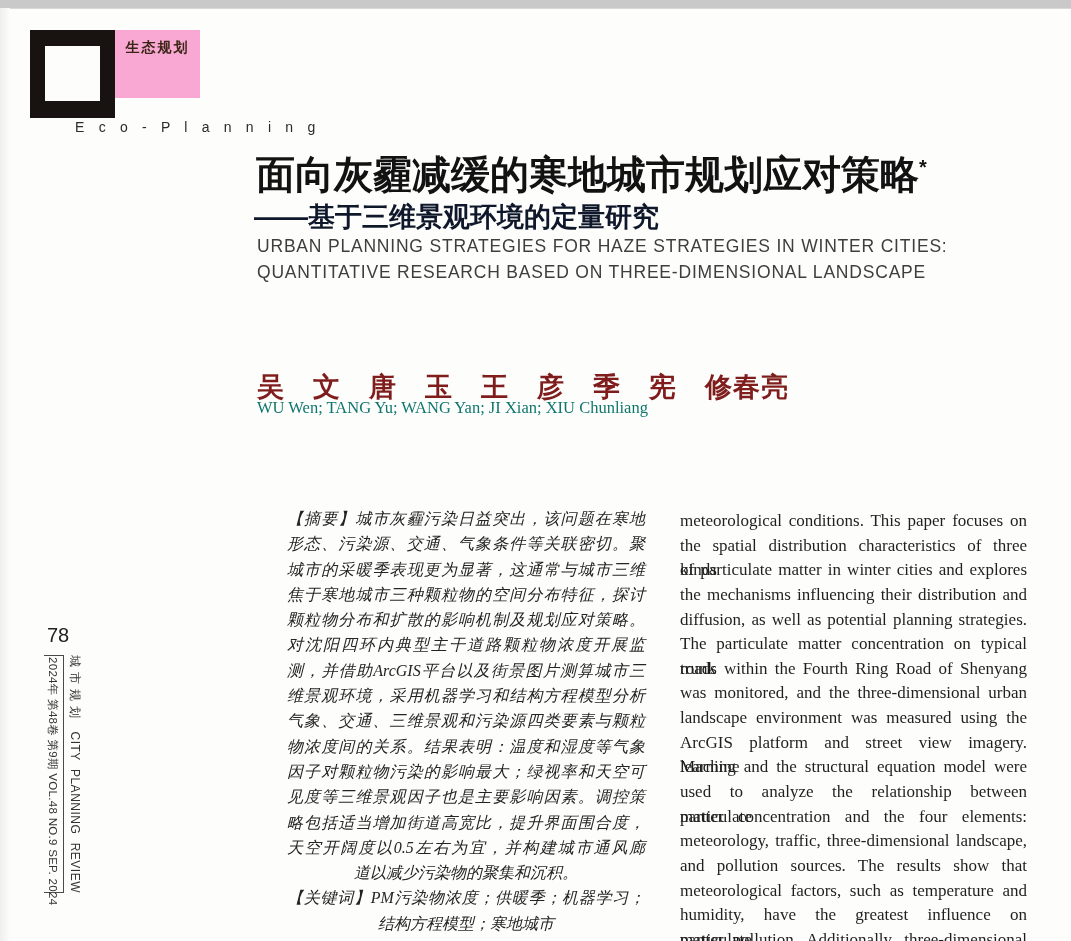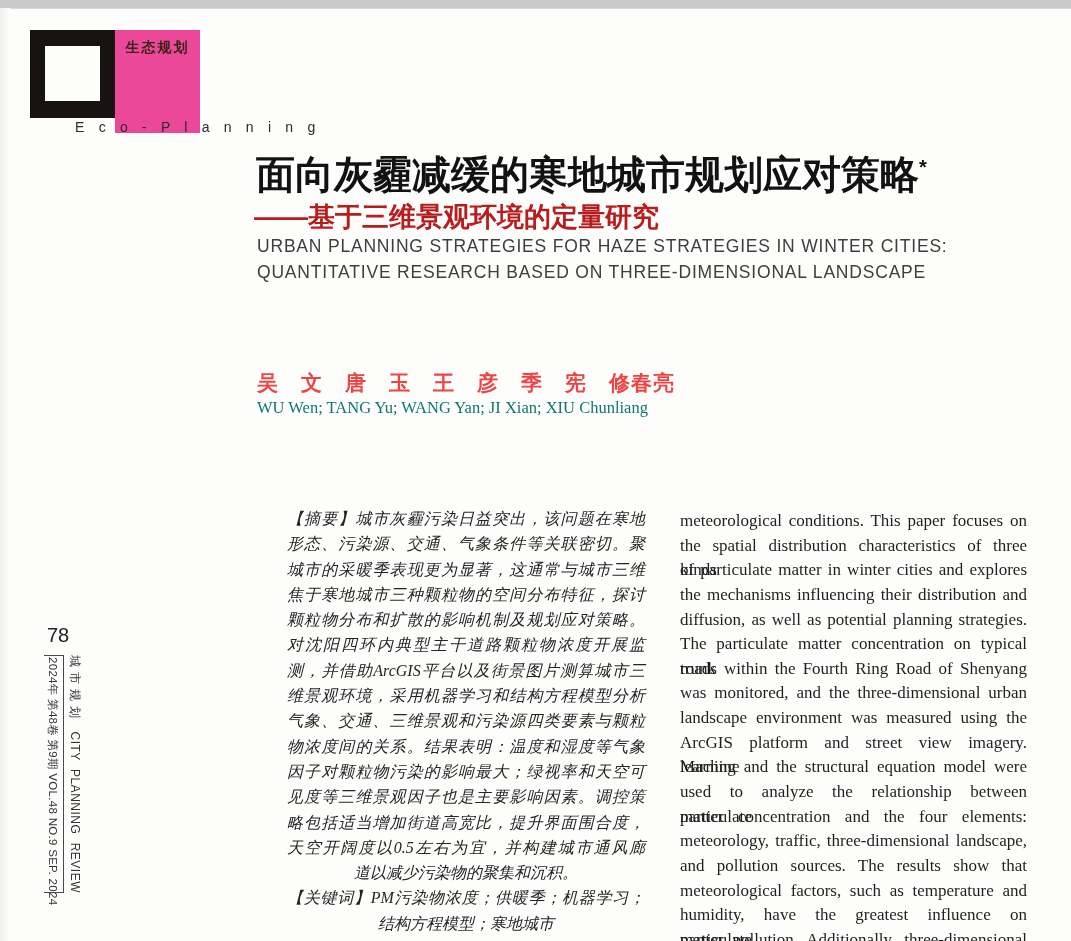--- a/index.html
+++ b/index.html
@@ -9,32 +9,32 @@
     font-family:"Liberation Sans",sans-serif;
     color:#1c1c1c;
   }
   .top-strip{position:absolute;left:0;top:0;width:1071px;height:8px;background:#c9c9c9;border-bottom:1px solid #d8d8d8;}
   .left-strip{position:absolute;left:0;top:8px;width:10px;height:933px;background:linear-gradient(90deg,#efefee,#fdfdfc);}
 
   
   .logo{position:absolute;left:30px;top:30px;width:170px;height:88px;}
   .logo-black{position:absolute;left:0;top:0;width:85px;height:88px;background:#181310;}
   .logo-inner{position:absolute;left:15px;top:16px;width:55px;height:55px;background:#fdfdfb;}
-  .logo-orange{position:absolute;left:85px;top:0;width:85px;height:103px;background:#ec4899;}
+  .logo-orange{position:absolute;left:85px;top:0;width:85px;height:68px;background:#f9a8d4;}
   .logo-orange-label{position:absolute;left:0;top:9px;width:100%;text-align:center;font-size:14px;font-weight:bold;letter-spacing:2px;color:#3a2414;}
   .logo-caption{position:absolute;left:30px;top:119px;width:172px;font-size:14px;color:#2b2b2b;letter-spacing:5.2px;white-space:nowrap;margin-left:45px;}
 
   
   .title-cn{position:absolute;left:256px;top:148px;font-size:39px;font-weight:bold;color:#121212;letter-spacing:0px;white-space:nowrap;}
   .title-cn sup{font-size:20px;vertical-align:14px;}
-  .subtitle-cn{position:absolute;left:254px;top:199px;font-size:27px;font-weight:bold;color:#b91c1c;white-space:nowrap;}
+  .subtitle-cn{position:absolute;left:254px;top:199px;font-size:27px;font-weight:bold;color:#0f172a;white-space:nowrap;}
   .title-en{position:absolute;left:257px;top:233px;font-size:17.5px;color:#3e3e3e;letter-spacing:0.8px;line-height:26px;white-space:nowrap;}
 
   
-  .authors-cn{position:absolute;left:257px;top:369px;font-size:21px;font-weight:bold;color:#ef4444;letter-spacing:1px;white-space:nowrap;}
+  .authors-cn{position:absolute;left:257px;top:369px;font-size:27px;font-weight:bold;color:#7f1d1d;letter-spacing:1px;white-space:nowrap;}
   .authors-en{position:absolute;left:257px;top:398px;font-size:16.5px;font-family:"Liberation Serif",serif;color:#0f766e;white-space:nowrap;}
 
   
   .col{position:absolute;margin-left:32px;}
   .col-cn{left:255px;top:506px;width:358px;font-family:"Liberation Serif",serif;font-style:italic;font-size:16px;color:#242424;}
   .col-cn .tline{height:25.3px;line-height:25.3px;}
   .col-en{left:648px;top:509px;width:347px;font-family:"Liberation Serif",serif;font-size:17px;color:#1f1f1f;}
   .col-en .tline{height:24.65px;line-height:24.65px;}
   .tline{text-align:justify;text-align-last:justify;white-space:normal;}
   .tline.flush{text-align:center;text-align-last:auto;}

